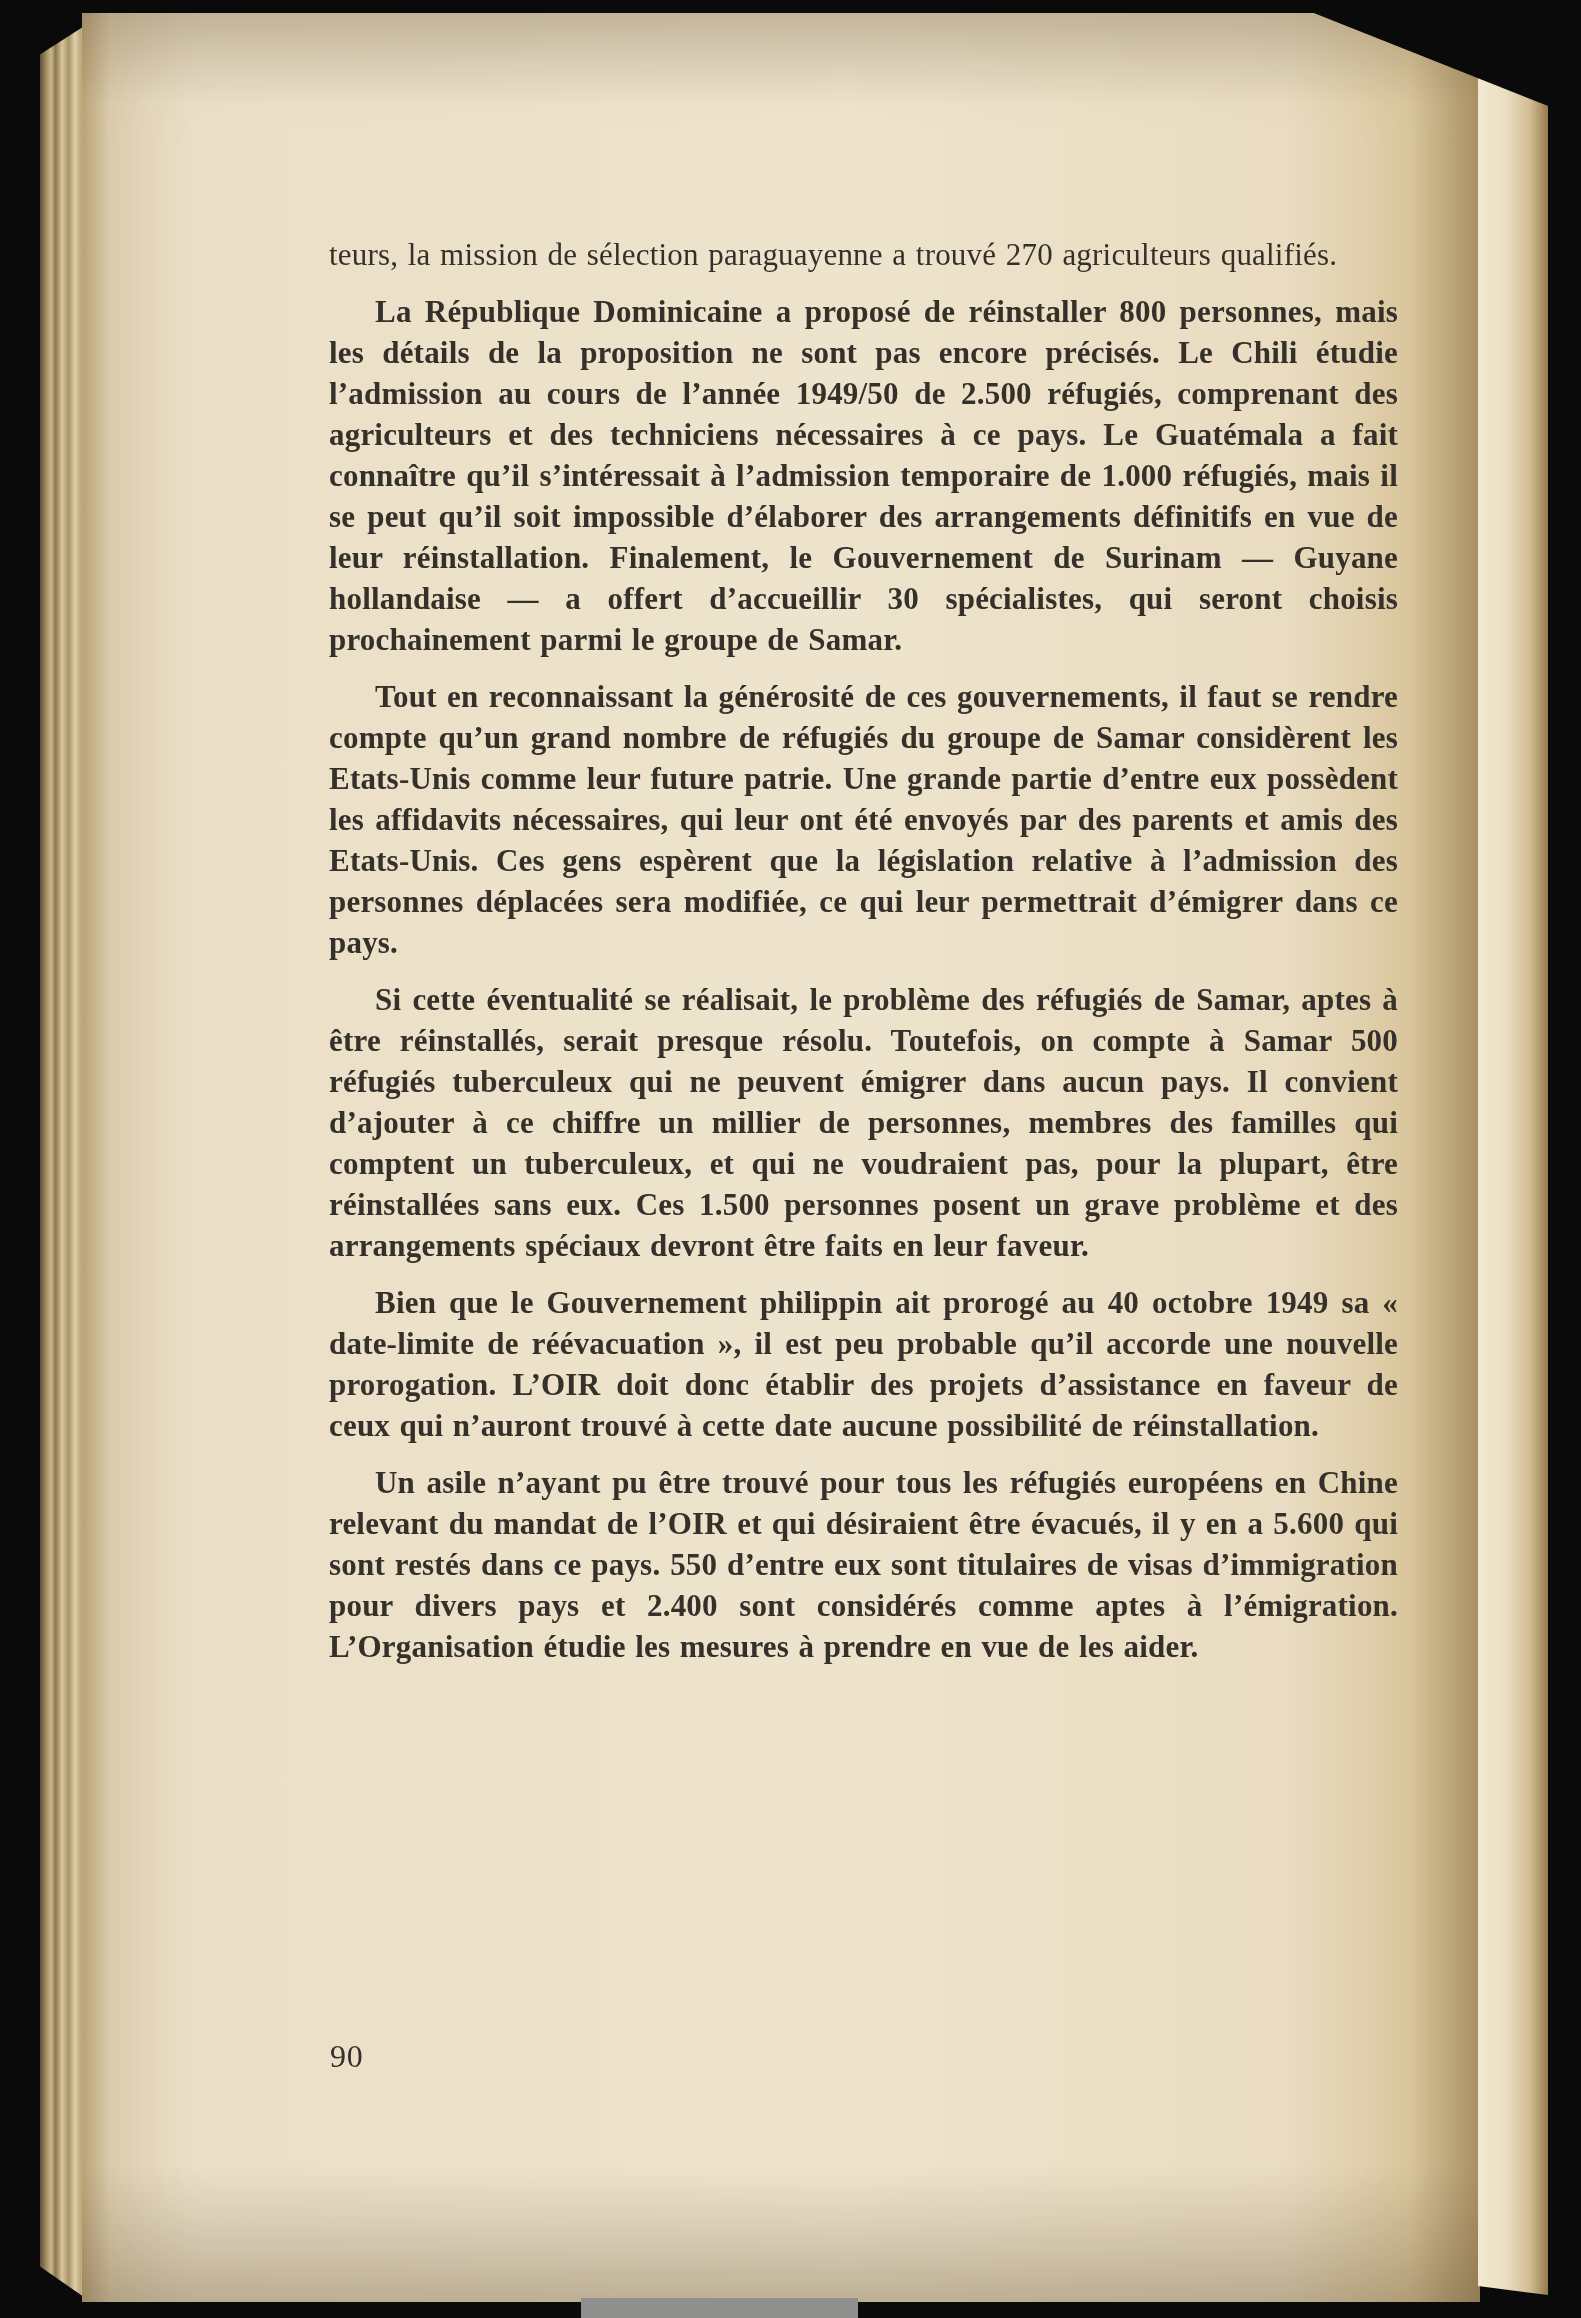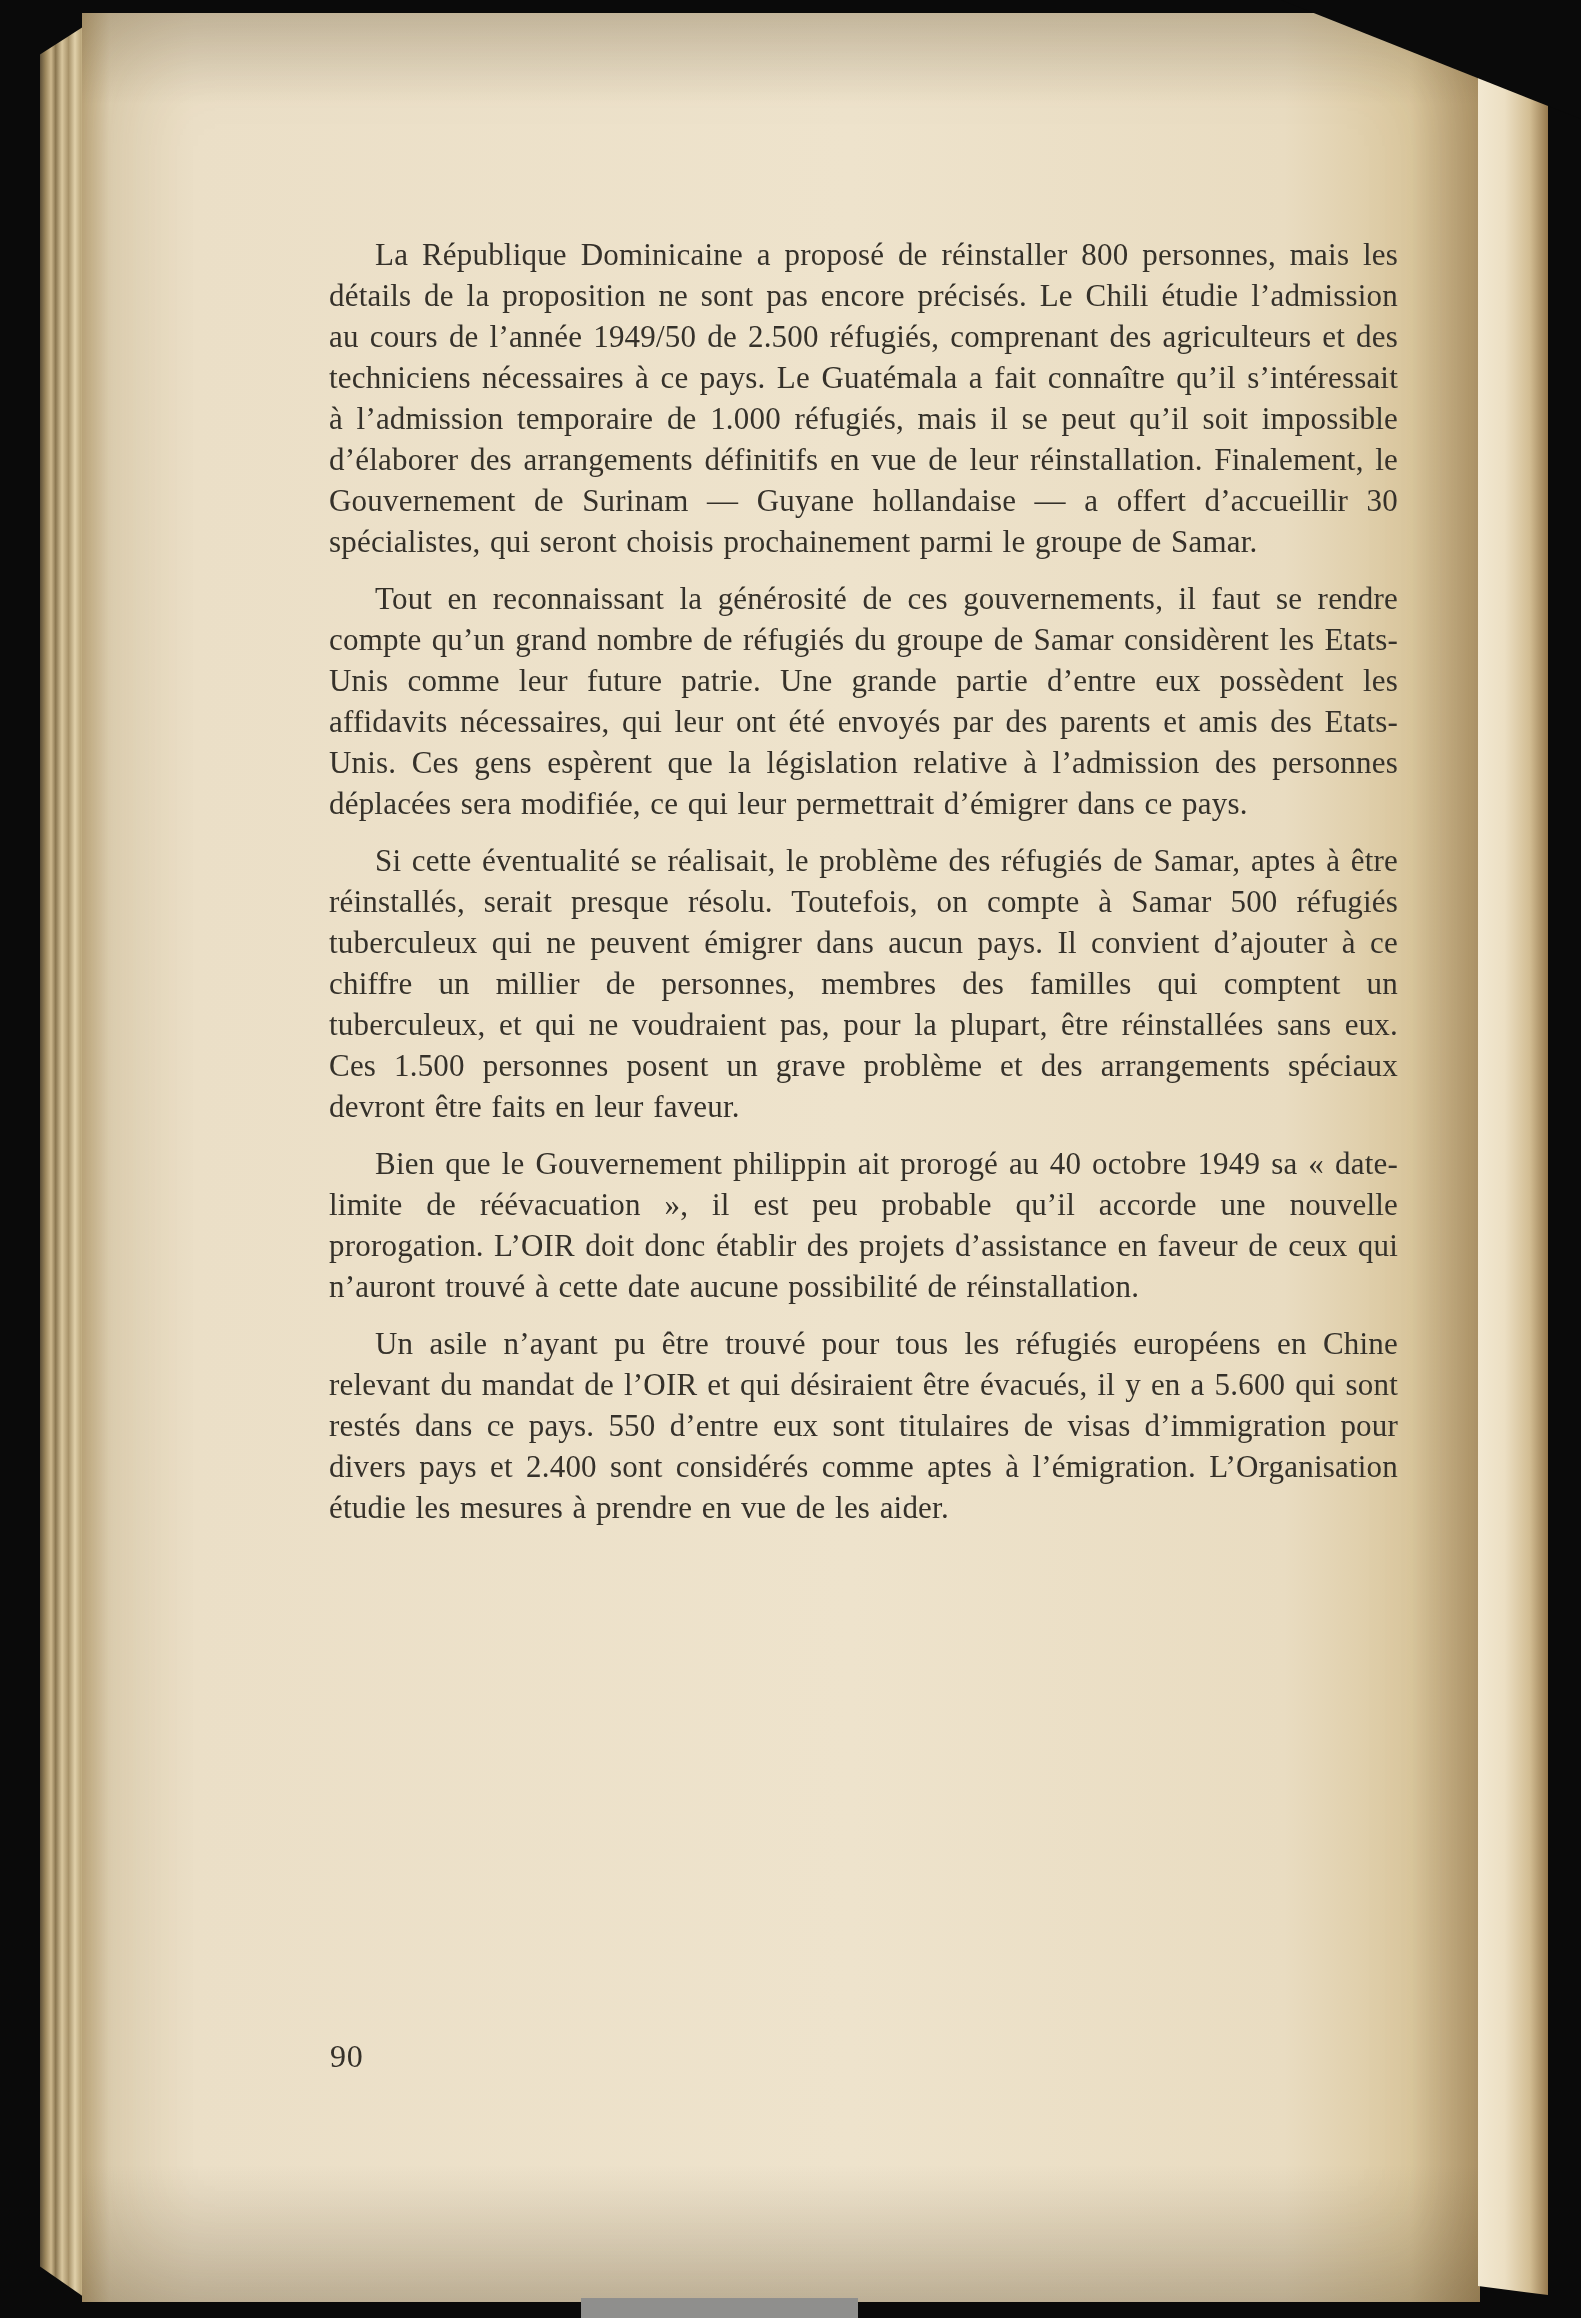--- a/index.html
+++ b/index.html
@@ -92,20 +92,21 @@
     line-height: 41px;
     text-align: justify;
     letter-spacing: 0.2px;
     word-spacing: 1.6px;
   }
   .text-block p {
     margin: 0 0 16px 0;
   }
   .text-block p.indent {
     text-indent: 46px;
+    font-weight: bold;
   }
   .page-number {
     position: absolute;
     left: 330px;
     top: 2038px;
     color: #35312a;
     font-size: 32px;
     letter-spacing: 0.8px;
   }
 </style>
@@ -116,20 +117,21 @@
 
   <div class="page-stack-left"></div>
 
   <div class="main-page"></div>
 
   <div class="facing-page-edge"></div>
 
   <div class="corner-dark"></div>
 
   <div class="text-block">
+    <p>teurs, la mission de sélection paraguayenne a trouvé 270 agriculteurs qualifiés.</p>
     <p class="indent">La République Dominicaine a proposé de réinstaller 800 personnes, mais les détails de la proposition ne sont pas encore précisés. Le Chili étudie l’admission au cours de l’année 1949/50 de 2.500 réfugiés, comprenant des agriculteurs et des techniciens nécessaires à ce pays. Le Guatémala a fait connaître qu’il s’intéressait à l’admission temporaire de 1.000 réfugiés, mais il se peut qu’il soit impossible d’élaborer des arrangements définitifs en vue de leur réinstallation. Finalement, le Gouvernement de Surinam — Guyane hollandaise — a offert d’accueillir 30 spécialistes, qui seront choisis prochainement parmi le groupe de Samar.</p>
     <p class="indent">Tout en reconnaissant la générosité de ces gouvernements, il faut se rendre compte qu’un grand nombre de réfugiés du groupe de Samar considèrent les Etats-Unis comme leur future patrie. Une grande partie d’entre eux possèdent les affidavits nécessaires, qui leur ont été envoyés par des parents et amis des Etats-Unis. Ces gens espèrent que la législation relative à l’admission des personnes déplacées sera modifiée, ce qui leur permettrait d’émigrer dans ce pays.</p>
     <p class="indent">Si cette éventualité se réalisait, le problème des réfugiés de Samar, aptes à être réinstallés, serait presque résolu. Toutefois, on compte à Samar 500 réfugiés tuberculeux qui ne peuvent émigrer dans aucun pays. Il convient d’ajouter à ce chiffre un millier de personnes, membres des familles qui comptent un tuberculeux, et qui ne voudraient pas, pour la plupart, être réinstallées sans eux. Ces 1.500 personnes posent un grave problème et des arrangements spéciaux devront être faits en leur faveur.</p>
     <p class="indent">Bien que le Gouvernement philippin ait prorogé au 40 octobre 1949 sa « date-limite de réévacuation », il est peu probable qu’il accorde une nouvelle prorogation. L’OIR doit donc établir des projets d’assistance en faveur de ceux qui n’auront trouvé à cette date aucune possibilité de réinstallation.</p>
     <p class="indent">Un asile n’ayant pu être trouvé pour tous les réfugiés européens en Chine relevant du mandat de l’OIR et qui désiraient être évacués, il y en a 5.600 qui sont restés dans ce pays. 550 d’entre eux sont titulaires de visas d’immigration pour divers pays et 2.400 sont considérés comme aptes à l’émigration. L’Organisation étudie les mesures à prendre en vue de les aider.</p>
   </div>
 
   <div class="page-number">90</div>
 
   <div class="scanner-bar"></div>

